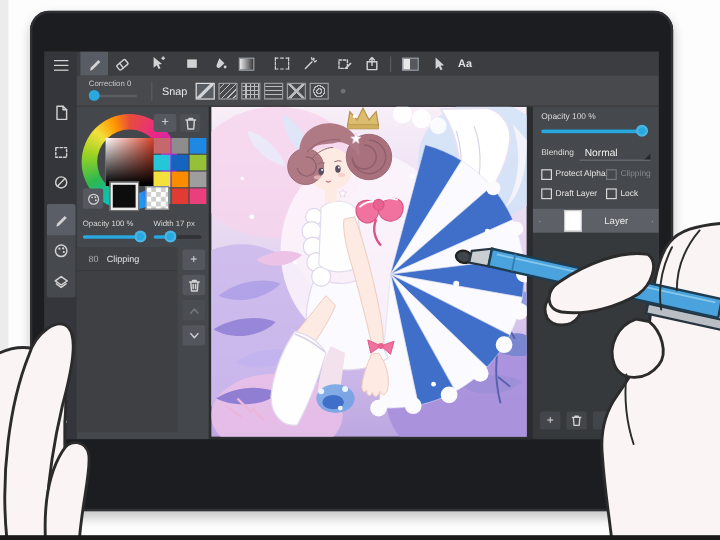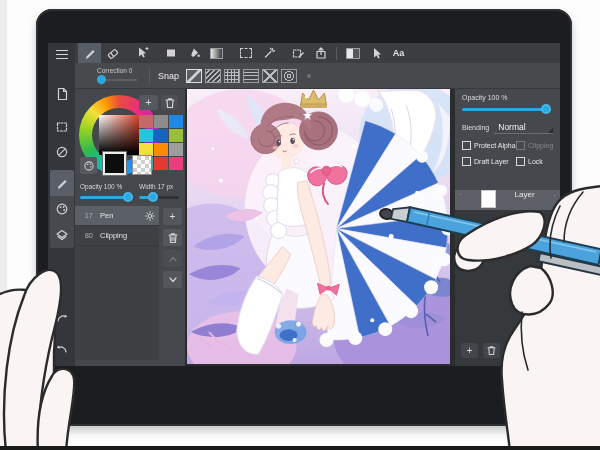--- a/index.html
+++ b/index.html
@@ -1,21 +1,21 @@
 <!DOCTYPE html>
 <html><head>
 <meta charset="utf-8">
 <style>
   html,body{margin:0;padding:0;background:#fff}
   .scene{position:relative;width:600px;height:450px;overflow:hidden;background:#fdfdfd;font-family:"Liberation Sans",sans-serif;-webkit-font-smoothing:antialiased}
   .table-strip{position:absolute;left:0;top:0;width:7px;height:100%;background:#ececec}
   .table-edge{position:absolute;left:0;bottom:0;width:100%;height:4px;background:#1a1a1a}
 
   
-  .tablet{position:absolute;left:36px;top:9px;width:536px;height:417px;background:#1b1d20;border-radius:16px;
+  .tablet{position:absolute;left:25px;top:9px;width:536px;height:417px;background:#1b1d20;border-radius:16px;
           box-shadow:0 5px 9px rgba(0,0,0,.22), inset 0 0 0 2px #2e3034}
   .screen{position:absolute;left:12px;top:34px;width:512px;height:323px;background:#3c3e41;display:flex;overflow:hidden}
 
   
   .sidebar{width:27px;background:#34363b;display:flex;flex-direction:column;align-items:center;padding-top:5px;flex:none}
   .sb{width:23px;height:13px;display:flex;align-items:center;justify-content:center;flex:none}
   .burger span{display:block;width:12px;height:1.6px;background:#d6d6d6;margin:1.5px 0}
   .tool-group{width:24px;border-radius:2px;overflow:hidden;background:#46494e;flex:none}
   .tg{height:26px;display:flex;align-items:center;justify-content:center}
   .tg.sel{background:#5a5e66}
@@ -28,21 +28,21 @@
   .main{flex:1;display:flex;flex-direction:column;min-width:0}
   .topbar{height:20px;background:#3b3d40;display:flex;align-items:center;padding:0 3px;flex:none}
   .t{width:23px;height:20px;display:flex;align-items:center;justify-content:center;flex:none}
   .t.sel{background:#585c64}
   .tdiv{width:1px;height:13px;background:#595b5f;margin:0 4px;flex:none}
   .aa{font-size:9px;font-weight:bold;color:#e2e2e2}
   .grad-box{width:11px;height:9px;border:1px solid #9aa0a5;background:linear-gradient(90deg,#e8e8e8,#3a3a3a)}
   .dash-box{width:10px;height:8px;border:1px dashed #cfcfcf}
   .split-box{width:12px;height:9px;border:1px solid #9aa0a5;background:linear-gradient(90deg,#e8e8e8 0 50%,#55585c 50%)}
 
-  .subbar{height:25px;background:#48494d;display:flex;align-items:center;padding:0 20px;border-bottom:1px solid #37383b;flex:none}
+  .subbar{height:25px;background:#48494d;display:flex;align-items:center;padding:0 8px;border-bottom:1px solid #37383b;flex:none}
   .corr{display:flex;flex-direction:column;margin-left:2px;width:46px}
   .corr-label{font-size:6.5px;color:#c9c9c9;line-height:7px}
   .corr-slider{position:relative;height:9px;margin-top:1px}
   .corr-track{position:absolute;left:4px;top:4px;width:36px;height:1.5px;background:#5c5e62}
   .corr-knob{position:absolute;left:0;top:0;width:9px;height:9px;border-radius:50%;background:#2aa9e0}
   .sdiv{width:1px;height:16px;background:#5a5c60;margin-left:6px}
   .snap-label{font-size:9px;color:#ececec;margin-left:8px;margin-right:7px}
   .snapbox{width:14px;height:12px;border:1px solid #989ba0;margin-right:3px;background-origin:border-box;flex:none}
   .snapbox.sel{border-color:#dcdee0;background-color:#585c63}
   .sn1{background-image:linear-gradient(135deg,transparent 42%,#cfd2d6 45%,#cfd2d6 55%,transparent 58%)}
@@ -97,21 +97,21 @@
   .lp-slider{position:relative;height:10px;margin-top:3px}
   .lp-blend{display:flex;align-items:center;margin-top:6px}
   .dropdown{position:relative;margin-left:5px;width:56px;height:13px;font-size:8.5px;color:#f2f2f2;padding-left:4px;border-bottom:1px solid #6a6d72;display:flex;align-items:center}
   .dropdown::after{content:"";position:absolute;right:0;bottom:0;border-left:5px solid transparent;border-bottom:5px solid #26282b}
   .cbrow{display:flex;align-items:center;margin-top:7px}
   .cb{display:flex;align-items:center;gap:3px;font-size:7px}
   .cb .box{width:7px;height:7px;border:1px solid #d8d8d8;background:transparent;flex:none}
   .cb.dis{color:#85888d}
   .cb.dis .box{border-color:#74777c}
   .cb.c1{width:54px;flex:none}
-  .layerrow{margin-top:24px;height:20px;background:#5d6167;display:flex;align-items:flex-start;gap:19px;padding:0 5px}
+  .layerrow{margin-top:8px;height:20px;background:#5d6167;display:flex;align-items:center;gap:19px;padding:0 5px}
   .lthumb{width:13px;height:16px;background:#fff;border:1px solid #c9c9c9;flex:none}
   .lname{font-size:8px;flex:1}
   .lp-rest{flex:1;background:#36393c;display:flex;align-items:flex-end;padding:0 6px 8px;gap:5px}
   .lbtn{width:17px;height:15px;background:#42454a;border-radius:2px;display:flex;align-items:center;justify-content:center;color:#d8d8d8;font-size:10px}
   .lbtn.dim{color:#6d7075}
 
   
   .hands{position:absolute;left:0;top:0;width:600px;height:450px;pointer-events:none}
   .hands path.skin{fill:#faf4f4;stroke:#2b2b2b;stroke-width:2.4;stroke-linejoin:round;stroke-linecap:round}
   .hands path.line{fill:none;stroke:#2b2b2b;stroke-width:1.6;stroke-linecap:round}
@@ -320,37 +320,20 @@
               <span class="tr"></span>
                 <span class="fill" style="width:100%"></span>
                 <span class="kn" style="right:0"></span>
             </div>
             <div class="hslider" style="left:64px;top:103px;width:40px">
               <span class="tr"></span>
                 <span class="fill" style="width:30%"></span>
                 <span class="kn" style="left:9px"></span>
             </div>
             <div class="brushlist">
-              <div class="brow sel">
-                <span class="bsize">17</span>
-                <span class="bname">Pen</span>
-                <svg class="ic bgear" width="10" height="10" viewBox="0 0 12 12">
-                    <circle cx="6" cy="6" r="2.1"></circle>
-                    <g stroke-width="1.5">
-                      <line x1="6" y1="0.8" x2="6" y2="2.4"></line>
-                      <line x1="6" y1="9.6" x2="6" y2="11.2"></line>
-                      <line x1="0.8" y1="6" x2="2.4" y2="6"></line>
-                      <line x1="9.6" y1="6" x2="11.2" y2="6"></line>
-                      <line x1="2.3" y1="2.3" x2="3.4" y2="3.4"></line>
-                      <line x1="8.6" y1="8.6" x2="9.7" y2="9.7"></line>
-                      <line x1="2.3" y1="9.7" x2="3.4" y2="8.6"></line>
-                      <line x1="8.6" y1="3.4" x2="9.7" y2="2.3"></line>
-                    </g>
-                  </svg>
-              </div>
               <div class="brow">
                 <span class="bsize">80</span>
                 <span class="bname">Clipping</span>
               </div>
             </div>
             <div class="brushbtns">
               <div class="bbtn">
                   <span>+</span>
                 </div>
               <div class="bbtn">

